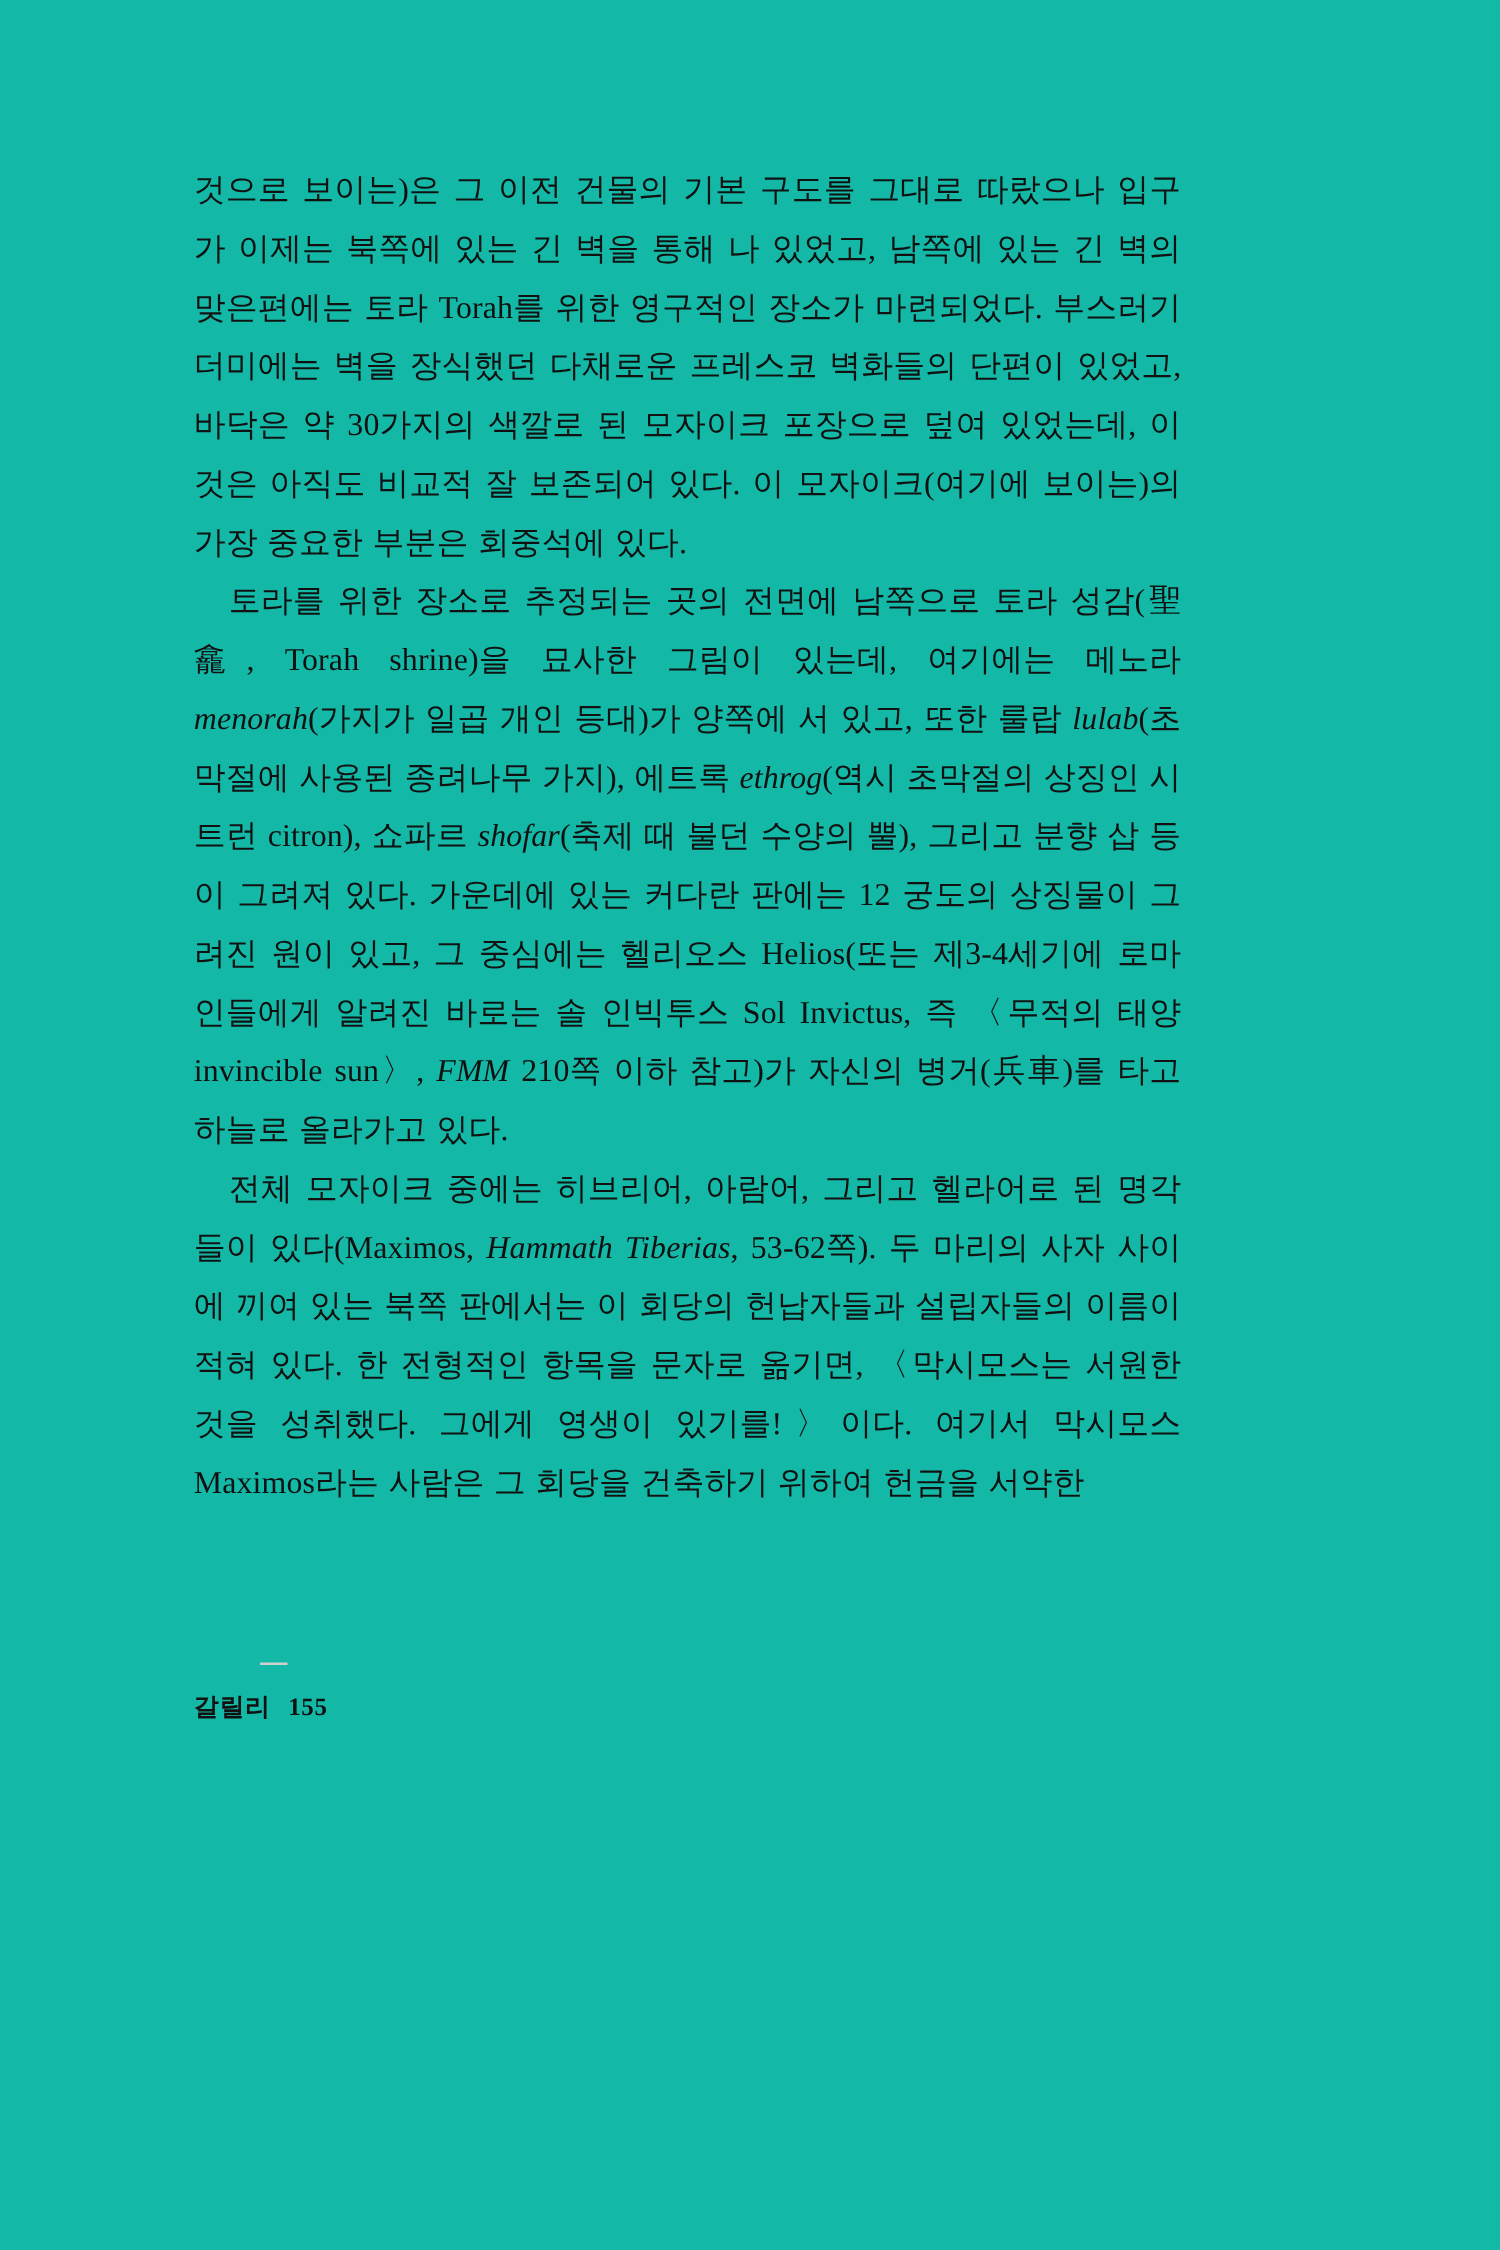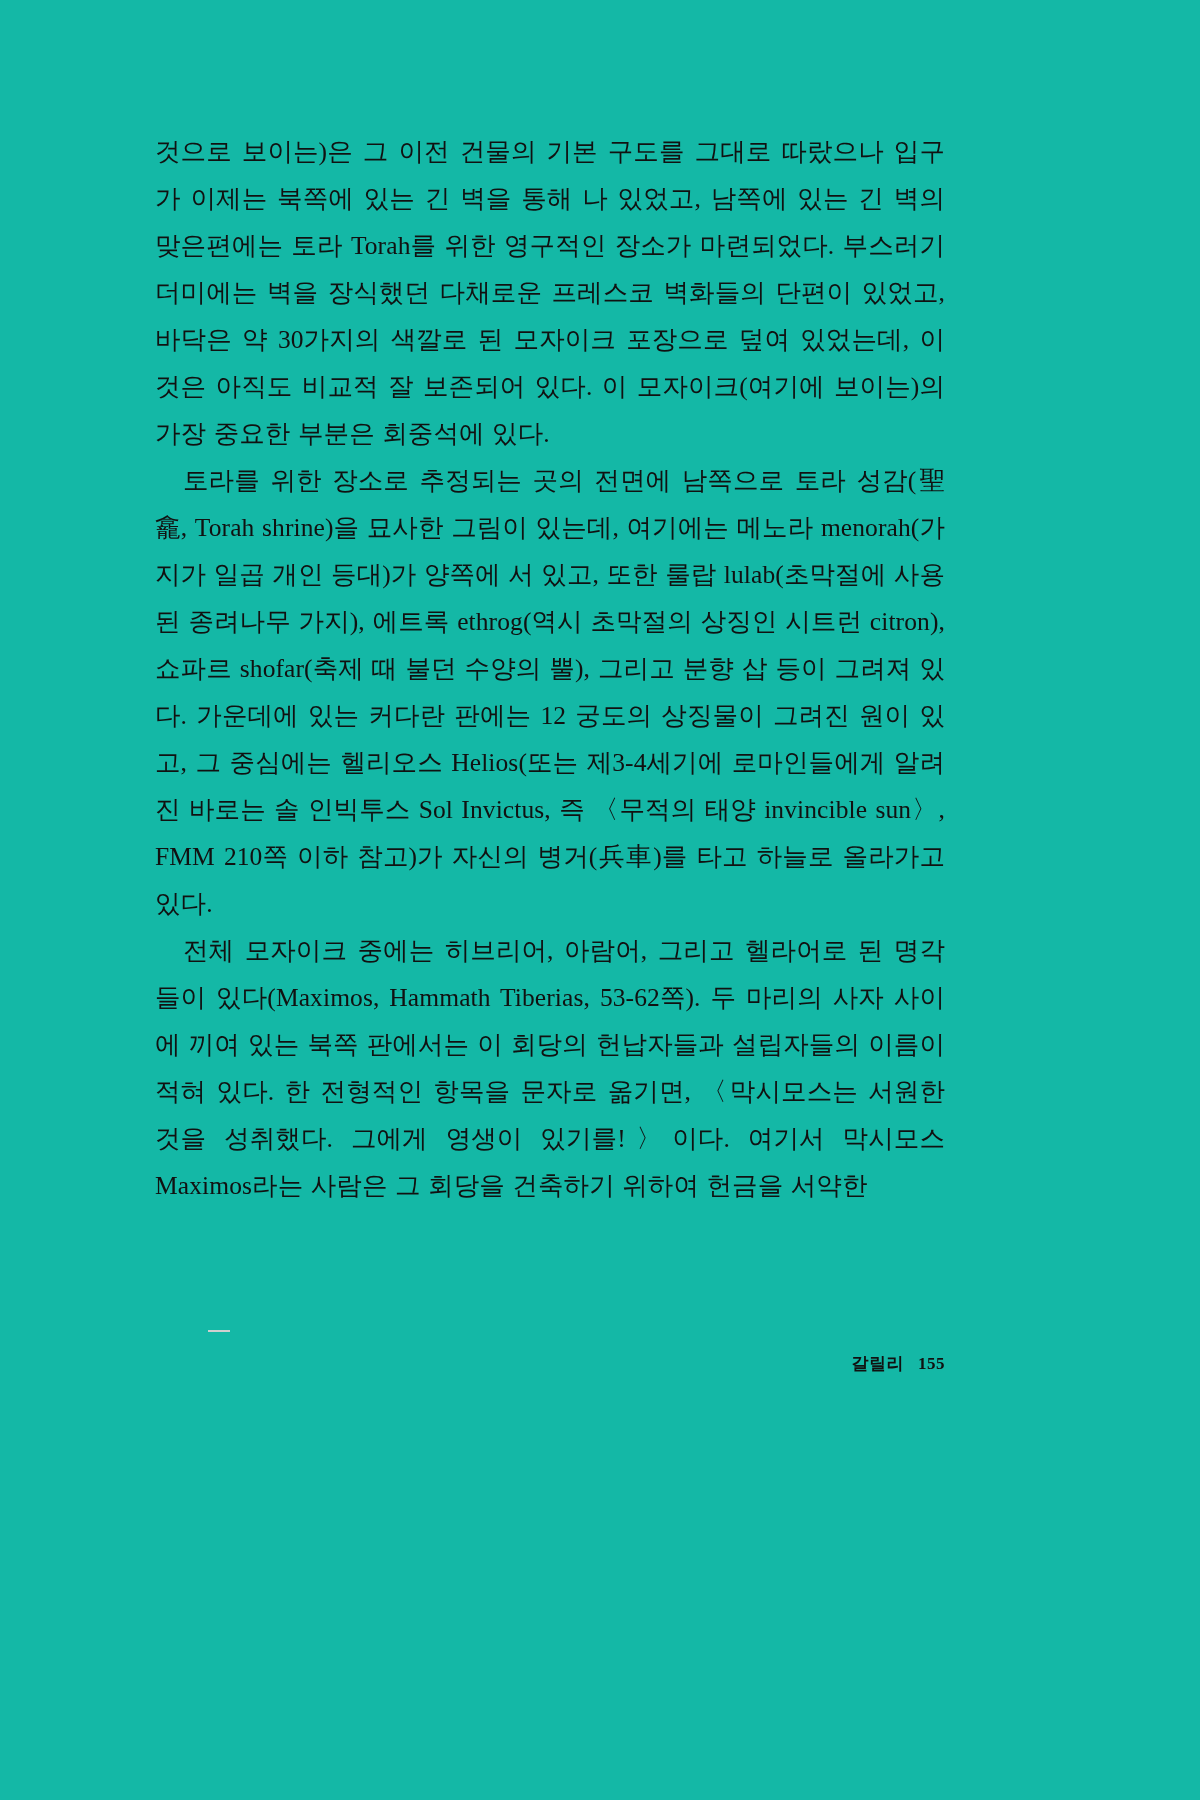--- a/index.html
+++ b/index.html
@@ -35,32 +35,32 @@
     text-align: justify;
     text-justify: inter-character;
     margin: 0 0 0 0;
     letter-spacing: 0.1px;
     word-spacing: 1px;
   }
   .para.indent {
     text-indent: 28px;
   }
   .para .it {
+    font-style: italic;
   }
   .para .lat {
     font-family: "Liberation Serif", "DejaVu Serif", serif;
   }
   .folio {
     position: absolute;
     left: 155px;
     top: 1352px;
     width: 790px;
-    text-align: right;
     font-family: "Liberation Serif", "DejaVu Serif", serif;
-    font-size: 17px;
+    font-size: 20px;
     font-weight: bold;
     letter-spacing: 0.5px;
     color: #111;
   }
   .folio .num {
     margin-left: 14px;
   }
   .speck {
     position: absolute;
     background: #cfcfcf;

